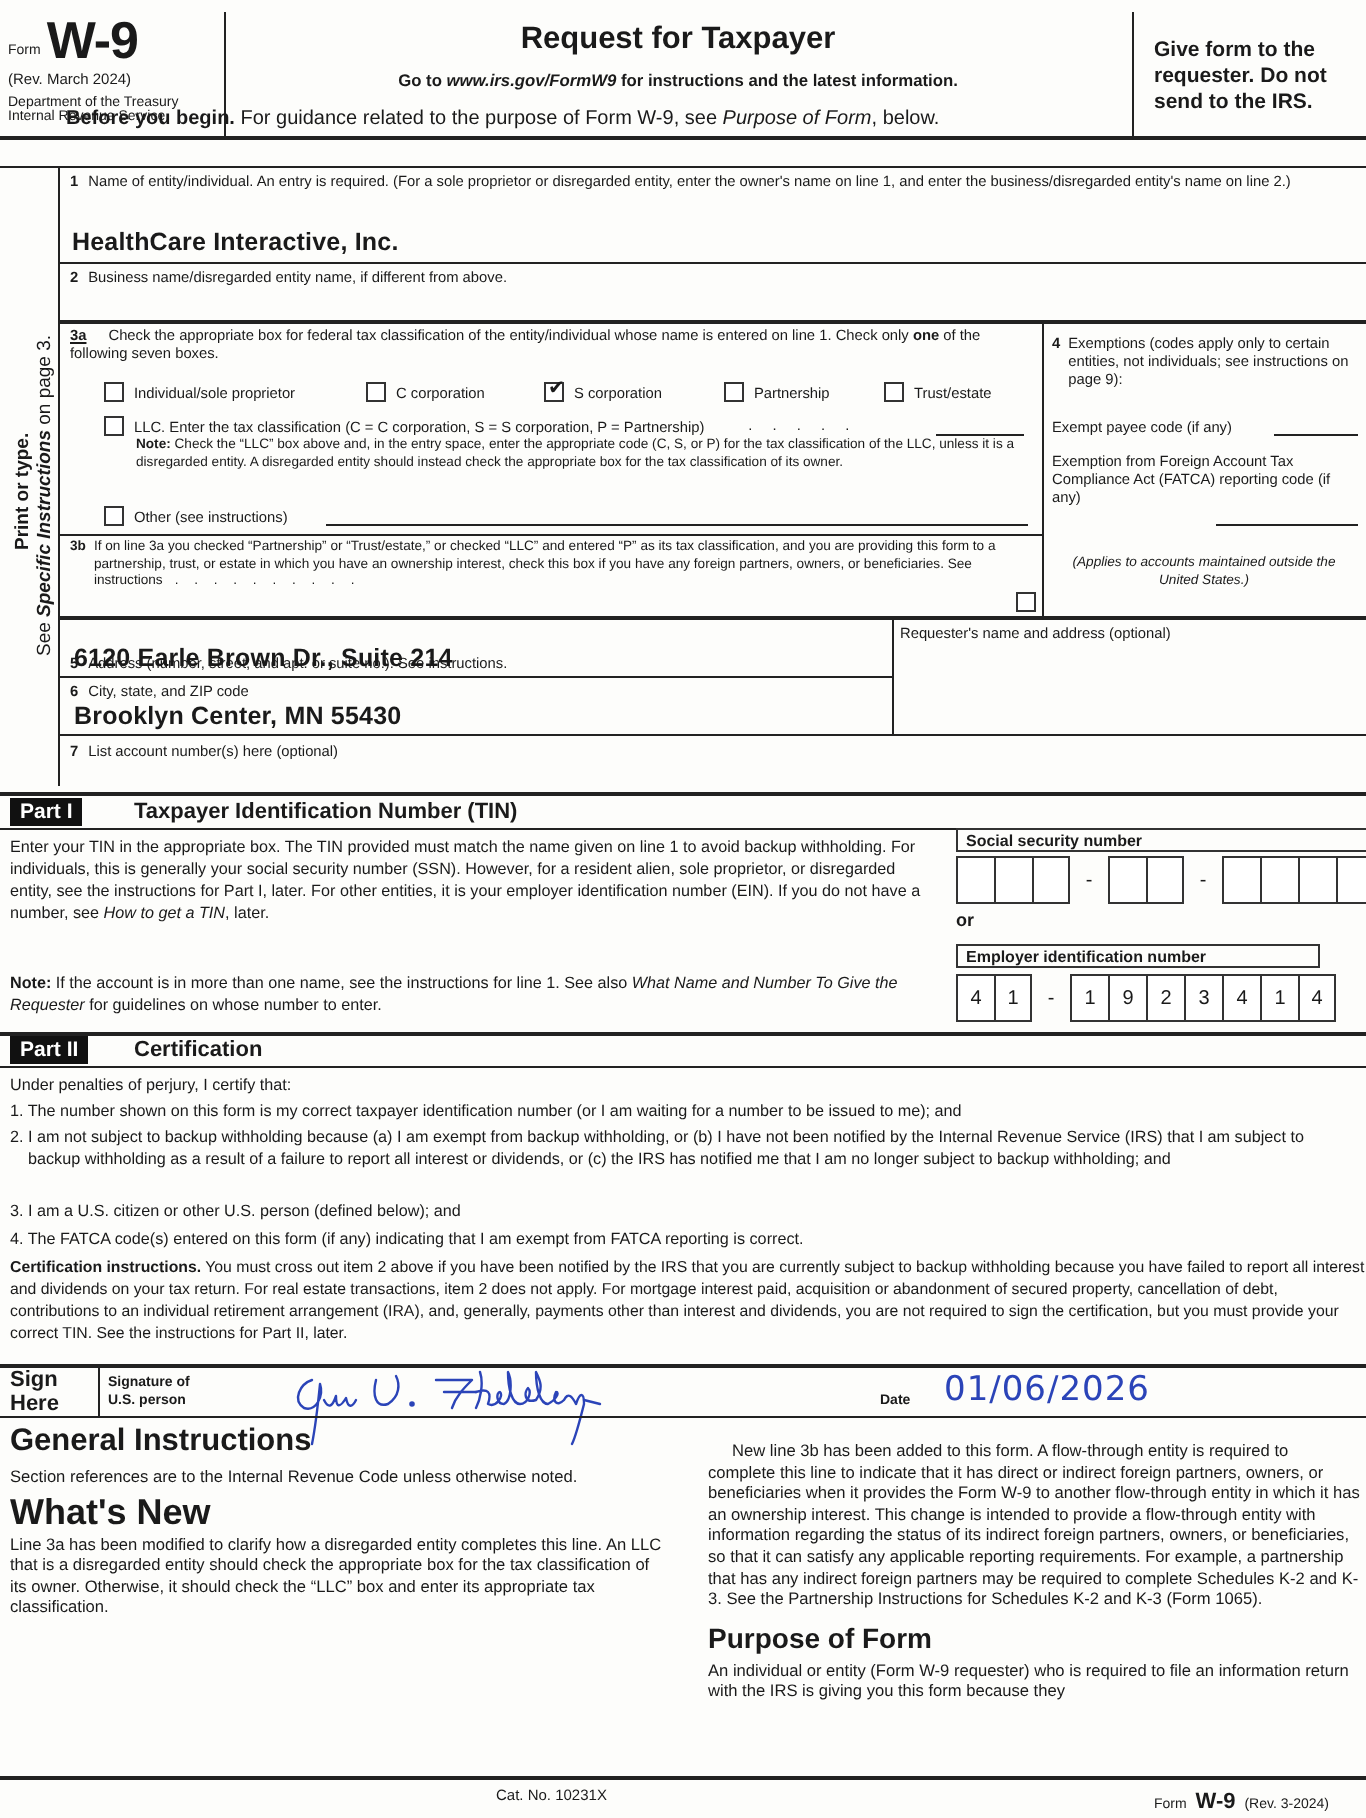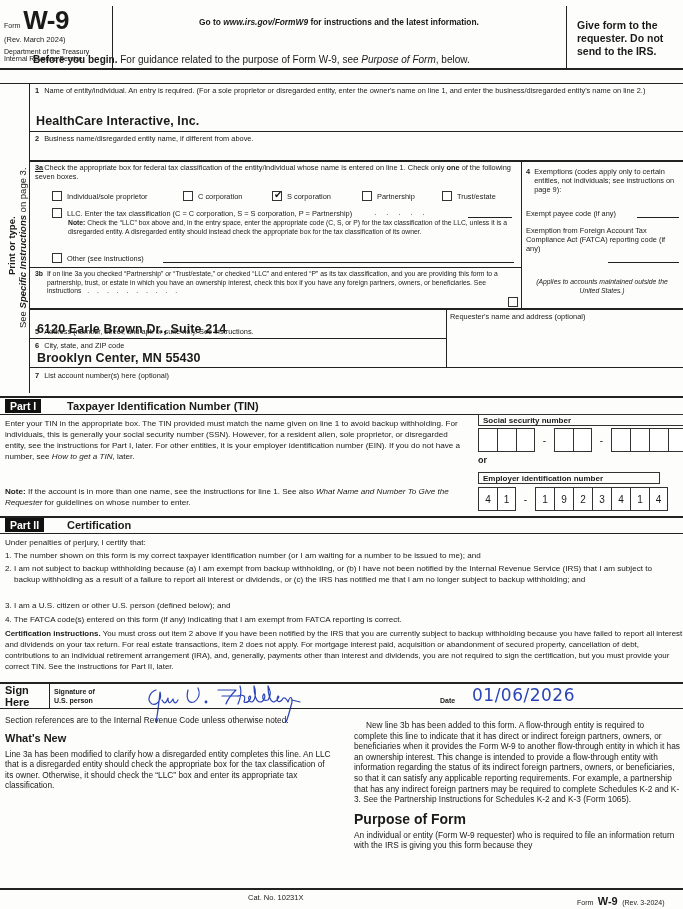--- a/index.html
+++ b/index.html
@@ -18,41 +18,42 @@
   .opt .lbl { margin-left: 5px; vertical-align: middle; }
   .part-tag { position: absolute; background: #111; color: #fff; font-weight: bold; font-size: 10.5px; padding: 1px 5px 0 5px; height: 14px; line-height: 13px; }
   .part-title { position: absolute; font-weight: bold; font-size: 11px; line-height: 14px; }
   .para { font-size: 8.1px; line-height: 11px; }
   .digit-row { position: absolute; display: flex; height: 24px; }
   .digit { width: 19px; height: 24px; border: 1px solid #333; border-right: none; font-size: 10px; display: flex; align-items: center; justify-content: center; background: #fff; }
   .digit.last { border-right: 1px solid #333; }
   .dash { width: 19px; height: 24px; display: flex; align-items: center; justify-content: center; font-size: 10px; }
   .gi-col { font-size: 8.3px; line-height: 10.6px; }
   h2.gi { font-size: 15.5px; font-weight: bold; line-height: 18px; }
-  h3.gi { font-size: 11px; font-weight: bold; line-height: 16px; }
+  h3.gi { font-size: 18px; font-weight: bold; line-height: 16px; }
   .vtext { position: absolute; transform: rotate(-90deg); transform-origin: left top; white-space: nowrap; }
 </style>
 </head>
 <body>
 
 
 
 
 <div class="abs" style="left:4px; top:8px; width:110px;">
   <div style="display:flex; align-items:flex-end;">
     <span style="font-size:7px; margin-right:3px; margin-bottom:3px;">Form</span>
     <span style="font-size:26px; font-weight:bold; line-height:24px; letter-spacing:-0.5px;">W-9</span>
   </div>
   <div style="font-size:7.5px; margin-top:3px;">(Rev. March 2024)</div>
   <div style="font-size:7px; margin-top:4px;">Department of the Treasury</div>
   <div style="font-size:7px;">Internal Revenue Service</div>
 </div>
 <div class="vline" style="left:112px; top:6px; height:62px;"></div>
 
 <div class="abs" style="left:112px; top:11px; width:454px; text-align:center;">
+  <div style="font-size:15.5px; font-weight:bold; line-height:18px;">Request for Taxpayer</div>
   <div style="font-size:8.4px; font-weight:bold; margin-top:6px;">
     <span>Go to </span><i>www.irs.gov/FormW9</i><span> for instructions and the latest information.</span>
   </div>
 </div>
 <div class="vline" style="left:566px; top:6px; height:62px;"></div>
 <div class="abs" style="left:577px; top:19px; width:104px; font-size:10.5px; font-weight:bold; line-height:13px;">Give form to the requester. Do not send to the IRS.</div>
 
 <div class="hline thick" style="left:0; top:68px; width:683px;"></div>
 <div class="abs" style="left:5px; top:54px; font-size:10px; white-space:nowrap;padding-left:28px;">
   <b>Before you begin.</b><span> For guidance related to the purpose of Form W-9, see </span><i>Purpose of Form</i><span>, below.</span>
@@ -77,21 +78,21 @@
 
 
 <div class="abs small" style="left:35px; top:134px;">
   <b style="margin-right:5px;">2</b><span>Business name/disregarded entity name, if different from above.</span>
 </div>
 <div class="abs fill" style="left:36px; top:145px; width:640px; height:14px;"></div>
 <div class="hline thick" style="left:29px; top:160px; width:654px;"></div>
 
 
 <div class="abs small" style="left:35px; top:163px; width:480px;">
-  <b style="margin-right:1px;text-decoration:underline;">3a</b><span>Check the appropriate box for federal tax classification of the entity/individual whose name is entered on line 1. Check only </span><b>one</b><span> of the following seven boxes.</span>
+  <b style="margin-right:11px;text-decoration:underline;">3a</b><span>Check the appropriate box for federal tax classification of the entity/individual whose name is entered on line 1. Check only </span><b>one</b><span> of the following seven boxes.</span>
 </div>
 
 <div class="opt" style="left:52px; top:190px;text-align:right;">
   <span class="cb"></span><span class="lbl">Individual/sole proprietor</span>
 </div>
 <div class="opt" style="left:183px; top:190px;">
   <span class="cb"></span><span class="lbl">C corporation</span>
 </div>
 <div class="opt" style="left:272px; top:190px;">
   <span class="cb"><span class="check">✔</span></span><span class="lbl">S corporation</span>
@@ -255,20 +256,21 @@
       <path d="M152 18 L160 20"></path>
     </g>
   </svg>
 </div>
 <div class="abs" style="left:440px; top:697px; font-size:7px; font-weight:bold;">Date</div>
 <div class="abs" style="left:472px; top:685px; font-size:17px; color:#2b44b8; font-family:'DejaVu Sans', sans-serif; font-weight:normal; letter-spacing:0.5px;">01/06/2026</div>
 <div class="hline" style="left:0; top:708px; width:683px;"></div>
 
 
 <div class="abs gi-col" style="left:5px; top:712px; width:330px;">
+  <h2 class="gi">General Instructions</h2>
   <p style="margin-top:3px;">Section references are to the Internal Revenue Code unless otherwise noted.</p>
   <h3 class="gi" style="margin-top:4px;">What's New</h3>
   <p style="margin-top:3px;">Line 3a has been modified to clarify how a disregarded entity completes this line. An LLC that is a disregarded entity should check the appropriate box for the tax classification of its owner. Otherwise, it should check the “LLC” box and enter its appropriate tax classification.</p>
 </div>
 
 <div class="abs gi-col" style="left:354px; top:720px; width:326px;">
   <p style="text-indent:12px;">New line 3b has been added to this form. A flow-through entity is required to complete this line to indicate that it has direct or indirect foreign partners, owners, or beneficiaries when it provides the Form W-9 to another flow-through entity in which it has an ownership interest. This change is intended to provide a flow-through entity with information regarding the status of its indirect foreign partners, owners, or beneficiaries, so that it can satisfy any applicable reporting requirements. For example, a partnership that has any indirect foreign partners may be required to complete Schedules K-2 and K-3. See the Partnership Instructions for Schedules K-2 and K-3 (Form 1065).</p>
   <h3 class="gi" style="margin-top:6px; font-size:14px;">Purpose of Form</h3>
   <p style="margin-top:3px;">An individual or entity (Form W-9 requester) who is required to file an information return with the IRS is giving you this form because they</p>
 </div>

